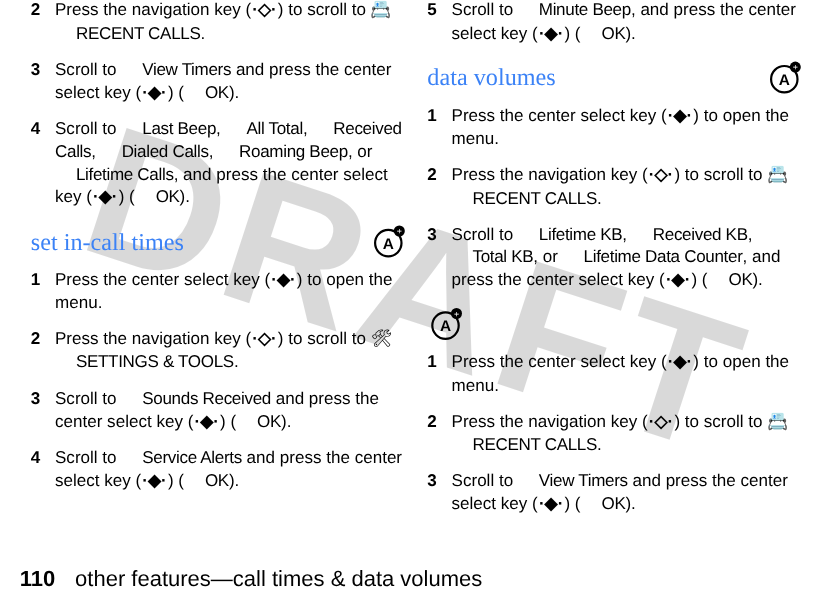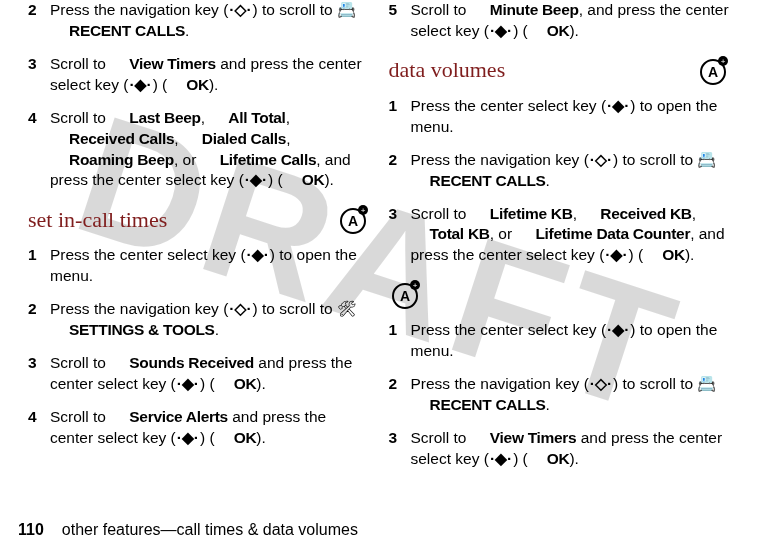--- a/index.html
+++ b/index.html
@@ -42,33 +42,33 @@
   .body { flex:1; }
   .heading-row {
     display:flex;
     align-items:center;
     justify-content:space-between;
     margin:6px 0 10px 0;
   }
   .heading {
     font-size:22px;
     font-weight:normal;
-    color:#7f1d1d;
+    color:#3b82f6;
     font-family: Georgia, 'Times New Roman', serif;
   }
   .badge {
     width:32px; height:32px; flex:0 0 32px;
   }
   .badge svg { width:32px; height:32px; }
-  b.cond { font-family: 'Arial Narrow', Arial, sans-serif; font-weight:bold; letter-spacing:-0.3px;padding-left:19px; }
+  b.cond { font-family: 'Arial Narrow', Arial, sans-serif; font-weight:normal; letter-spacing:-0.3px;padding-left:19px; }
   .glyph { font-weight:bold; padding:0 1px; }
   .footer {
     position:absolute;
     left:18px; bottom:8px;
-    font-size:16px;
+    font-size:20px;
     color:#000;
   }
   .footer .pn { font-weight:bold; margin-right:18px; }
 </style>
 </head>
 <body>
 
 <div class="watermark">DRAFT</div>
 
 <div class="page">

